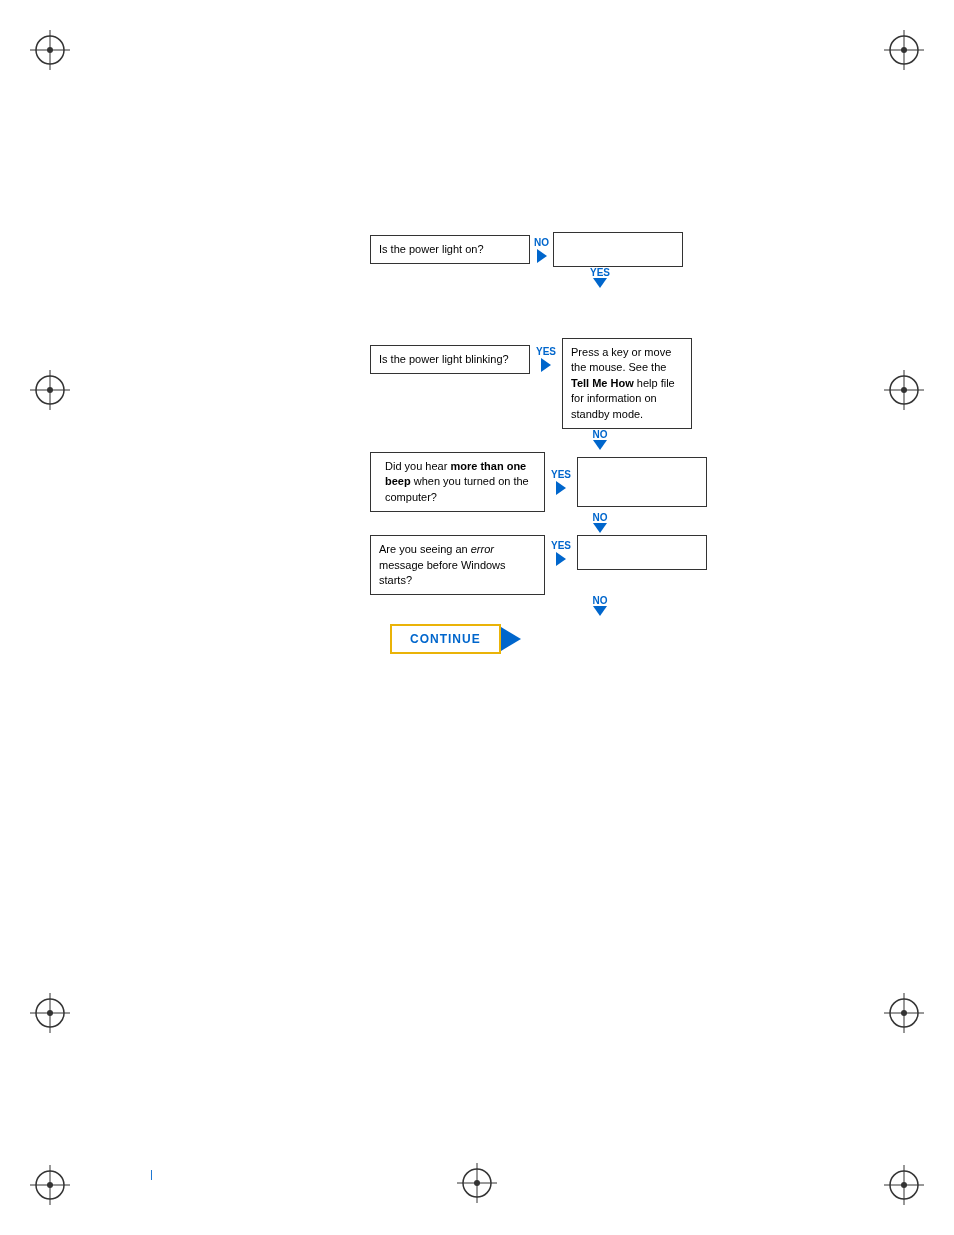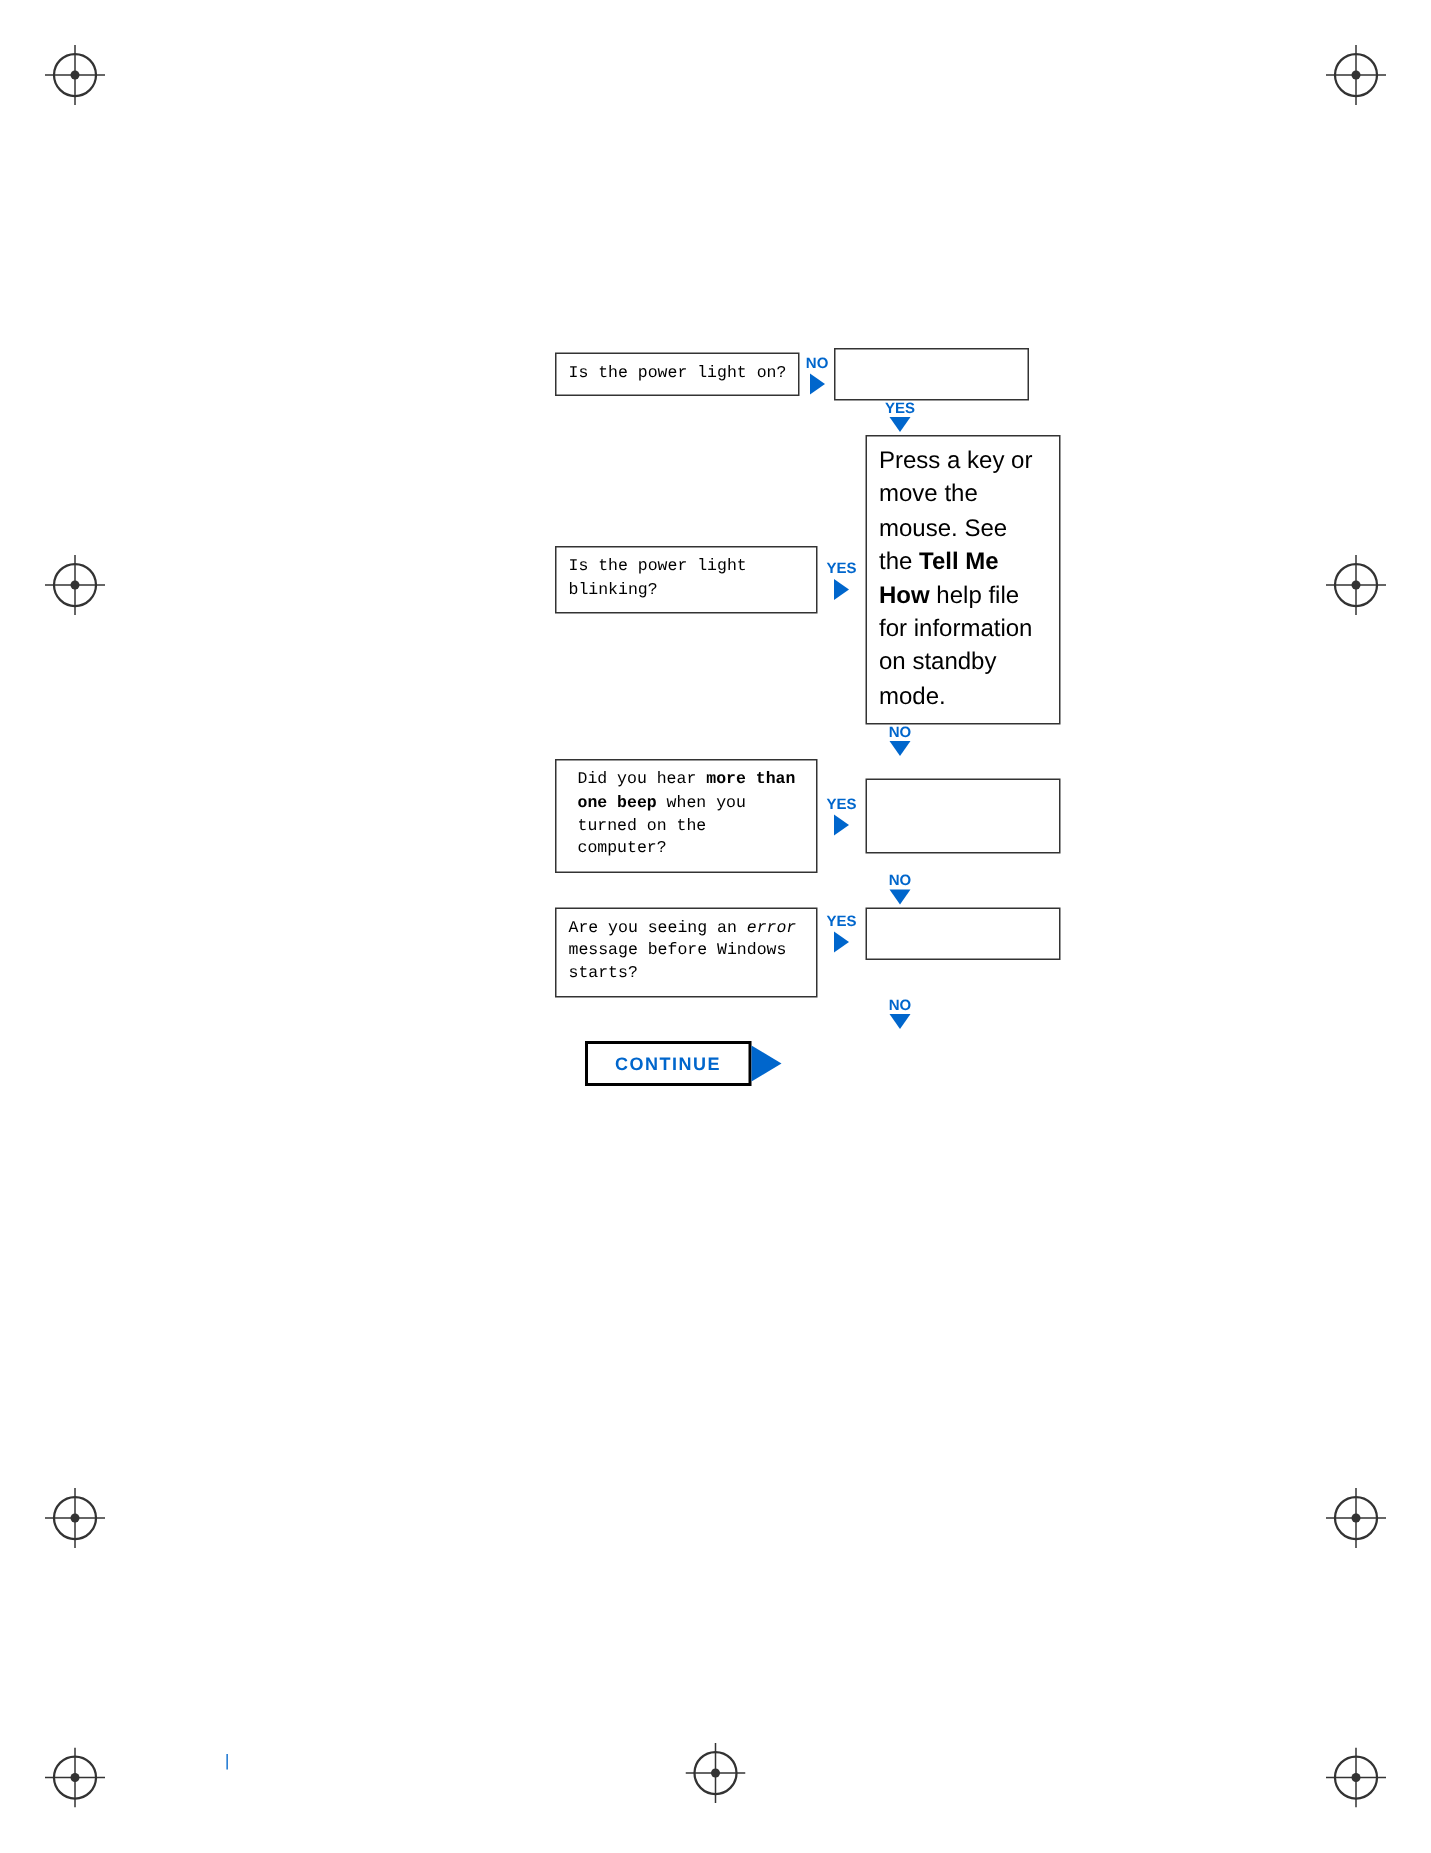--- a/index.html
+++ b/index.html
@@ -68,21 +68,20 @@
     
     .question-box {
       border: 1px solid #333;
       padding: 6px 8px;
       background: #fff;
       font-size: 11px;
       line-height: 1.4;
       display: inline-block;
       min-width: 160px;
       max-width: 175px;
-      font-family: Liberation Mono, monospace;
     }
 
     
     .answer-box {
       border: 1px solid #333;
       padding: 6px 8px;
       background: #fff;
       font-size: 11px;
       line-height: 1.4;
       width: 130px;
@@ -132,21 +131,21 @@
 
     
     .continue-btn {
       display: flex;
       align-items: center;
       margin-top: 8px;
       margin-left: 20px;
     }
 
     .continue-box {
-      border: 2px solid #000000;
+      border: 2px solid #eab308;
       color: #0066cc;
       font-weight: bold;
       font-size: 12px;
       padding: 6px 18px;
       letter-spacing: 1px;
       background: #fff;
     }
 
     .arrow-right-large {
       width: 0;
@@ -284,21 +283,21 @@
     <div class="question-box">
       <span>Is the power light blinking?</span>
     </div>
 
     <div style="display:flex; align-items:center; margin-left:4px;">
       <div class="label-yes">
         <span style="font-weight:bold; color:#0066cc; font-size:10px;">YES</span>
         <div class="arrow-right"></div>
       </div>
       <div style="margin-left:4px;">
-        <div class="answer-box" style="font-size:16px; line-height:1.4;">
+        <div class="answer-box" style="font-size:11px; line-height:1.4;margin-top:48px;">
           Press a key or move the mouse. See the <span class="bold">Tell Me How</span> help file for information on standby mode.
         </div>
       </div>
     </div>
   </div>
 
   <div style="display:flex; flex-direction:column; align-items:center; margin-left:80px; margin-top:0;">
     <div style="display:flex; flex-direction:column; align-items:center;">
       <span style="font-weight:bold; color:#0066cc; font-size:10px;">NO</span>
       <div class="arrow-down"></div>

